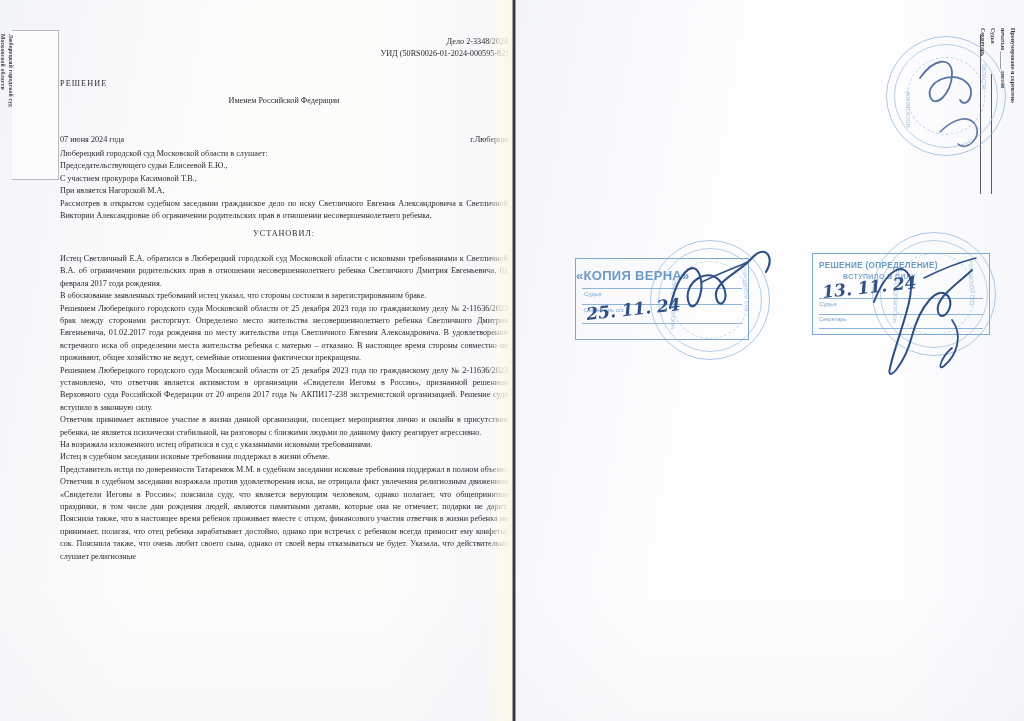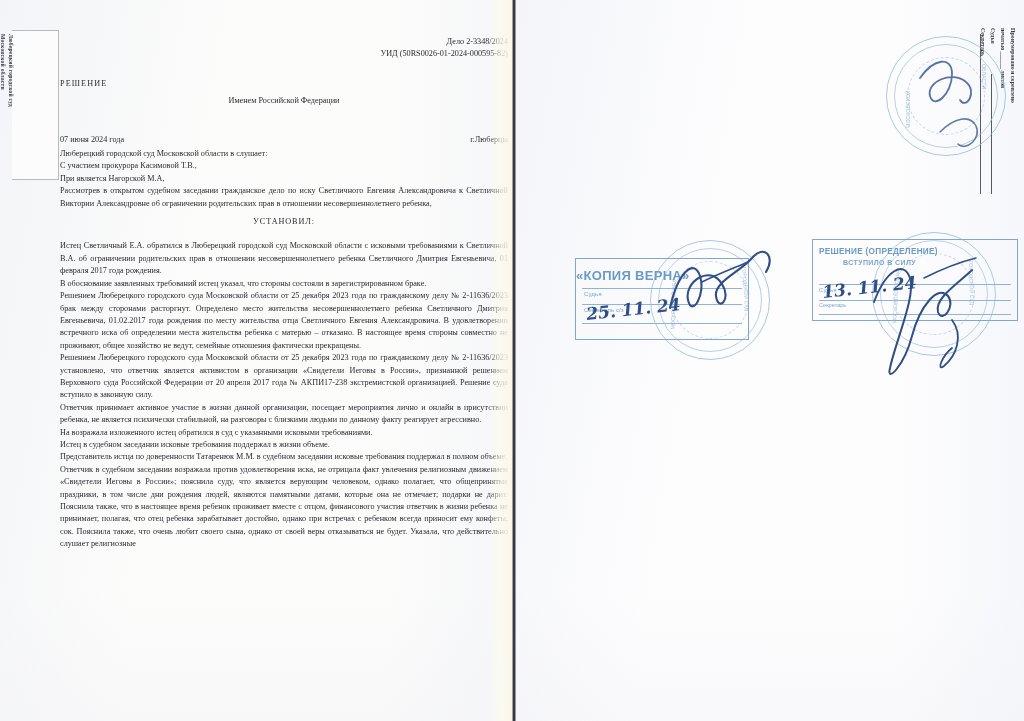--- a/index.html
+++ b/index.html
@@ -189,24 +189,23 @@
   #stamp-copy-true .ttl { left: 0; top: 9px; font-size: 13px; }
   #stamp-copy-true .l1 { top: 29px; }
   #stamp-copy-true .l2 { top: 45px; }
   #stamp-copy-true .l3 { top: 64px; }
   #stamp-copy-true .lb1 { left: 8px; top: 31px; }
   #stamp-copy-true .lb2 { left: 8px; top: 47px; }
 
   
   #stamp-in-force {
     left: 812px;
-    top: 239px;
+    top: 253px;
     width: 176px;
     height: 80px;
-    padding-left: 28px;
   }
   #stamp-in-force .ttl  { left: 6px; top: 7px;  font-size: 8.2px; }
   #stamp-in-force .ttl2 { left: 30px; top: 19px; font-size: 7px; font-weight:700; color:#7ba5cd; position:absolute; letter-spacing:.4px;}
   #stamp-in-force .l1 { top: 44px; }
   #stamp-in-force .l2 { top: 60px; }
   #stamp-in-force .l3 { top: 74px; }
   #stamp-in-force .lb1 { left: 6px; top: 46px; }
   #stamp-in-force .lb2 { left: 6px; top: 62px; font-size:5.6px; }
 
   
@@ -282,20 +281,21 @@
 
       <div class="title">РЕШЕНИЕ</div>
       <div class="subtitle">Именем Российской Федерации</div>
 
       <div class="row-2">
         <span>07 июня 2024 года</span>
         <span>г.Люберцы</span>
       </div>
 
       <p class="p">Люберецкий городской суд Московской области в слушает:</p>
+      <p class="p">Председательствующего судьи Елисеевой Е.Ю.,</p>
       <p class="p">С участием прокурора Касимовой Т.В.,</p>
       <p class="p">При является Нагорской М.А,</p>
 
       <p class="p">Рассмотрев в открытом судебном заседании гражданское дело по иску Светличного Евгения Александровича к Светличной Виктории Александровне об ограничении родительских прав в отношении несовершеннолетнего ребенка,</p>
 
       <div class="heading-center">УСТАНОВИЛ:</div>
 
       <p class="p">Истец Светличный Е.А. обратился в Люберецкий городской суд Московской области с исковыми требованиями к Светличной В.А. об ограничении родительских прав в отношении несовершеннолетнего ребенка Светличного Дмитрия Евгеньевича, 01 февраля 2017 года рождения.</p>
       <p class="p">В обоснование заявленных требований истец указал, что стороны состояли в зарегистрированном браке.</p>
       <p class="p">Решением Люберецкого городского суда Московской области от 25 декабря 2023 года по гражданскому делу № 2-11636/2023 брак между сторонами расторгнут. Определено место жительства несовершеннолетнего ребенка Светличного Дмитрия Евгеньевича, 01.02.2017 года рождения по месту жительства отца Светличного Евгения Александровича. В удовлетворении встречного иска об определении места жительства ребенка с матерью – отказано. В настоящее время стороны совместно не проживают, общее хозяйство не ведут, семейные отношения фактически прекращены.</p>

